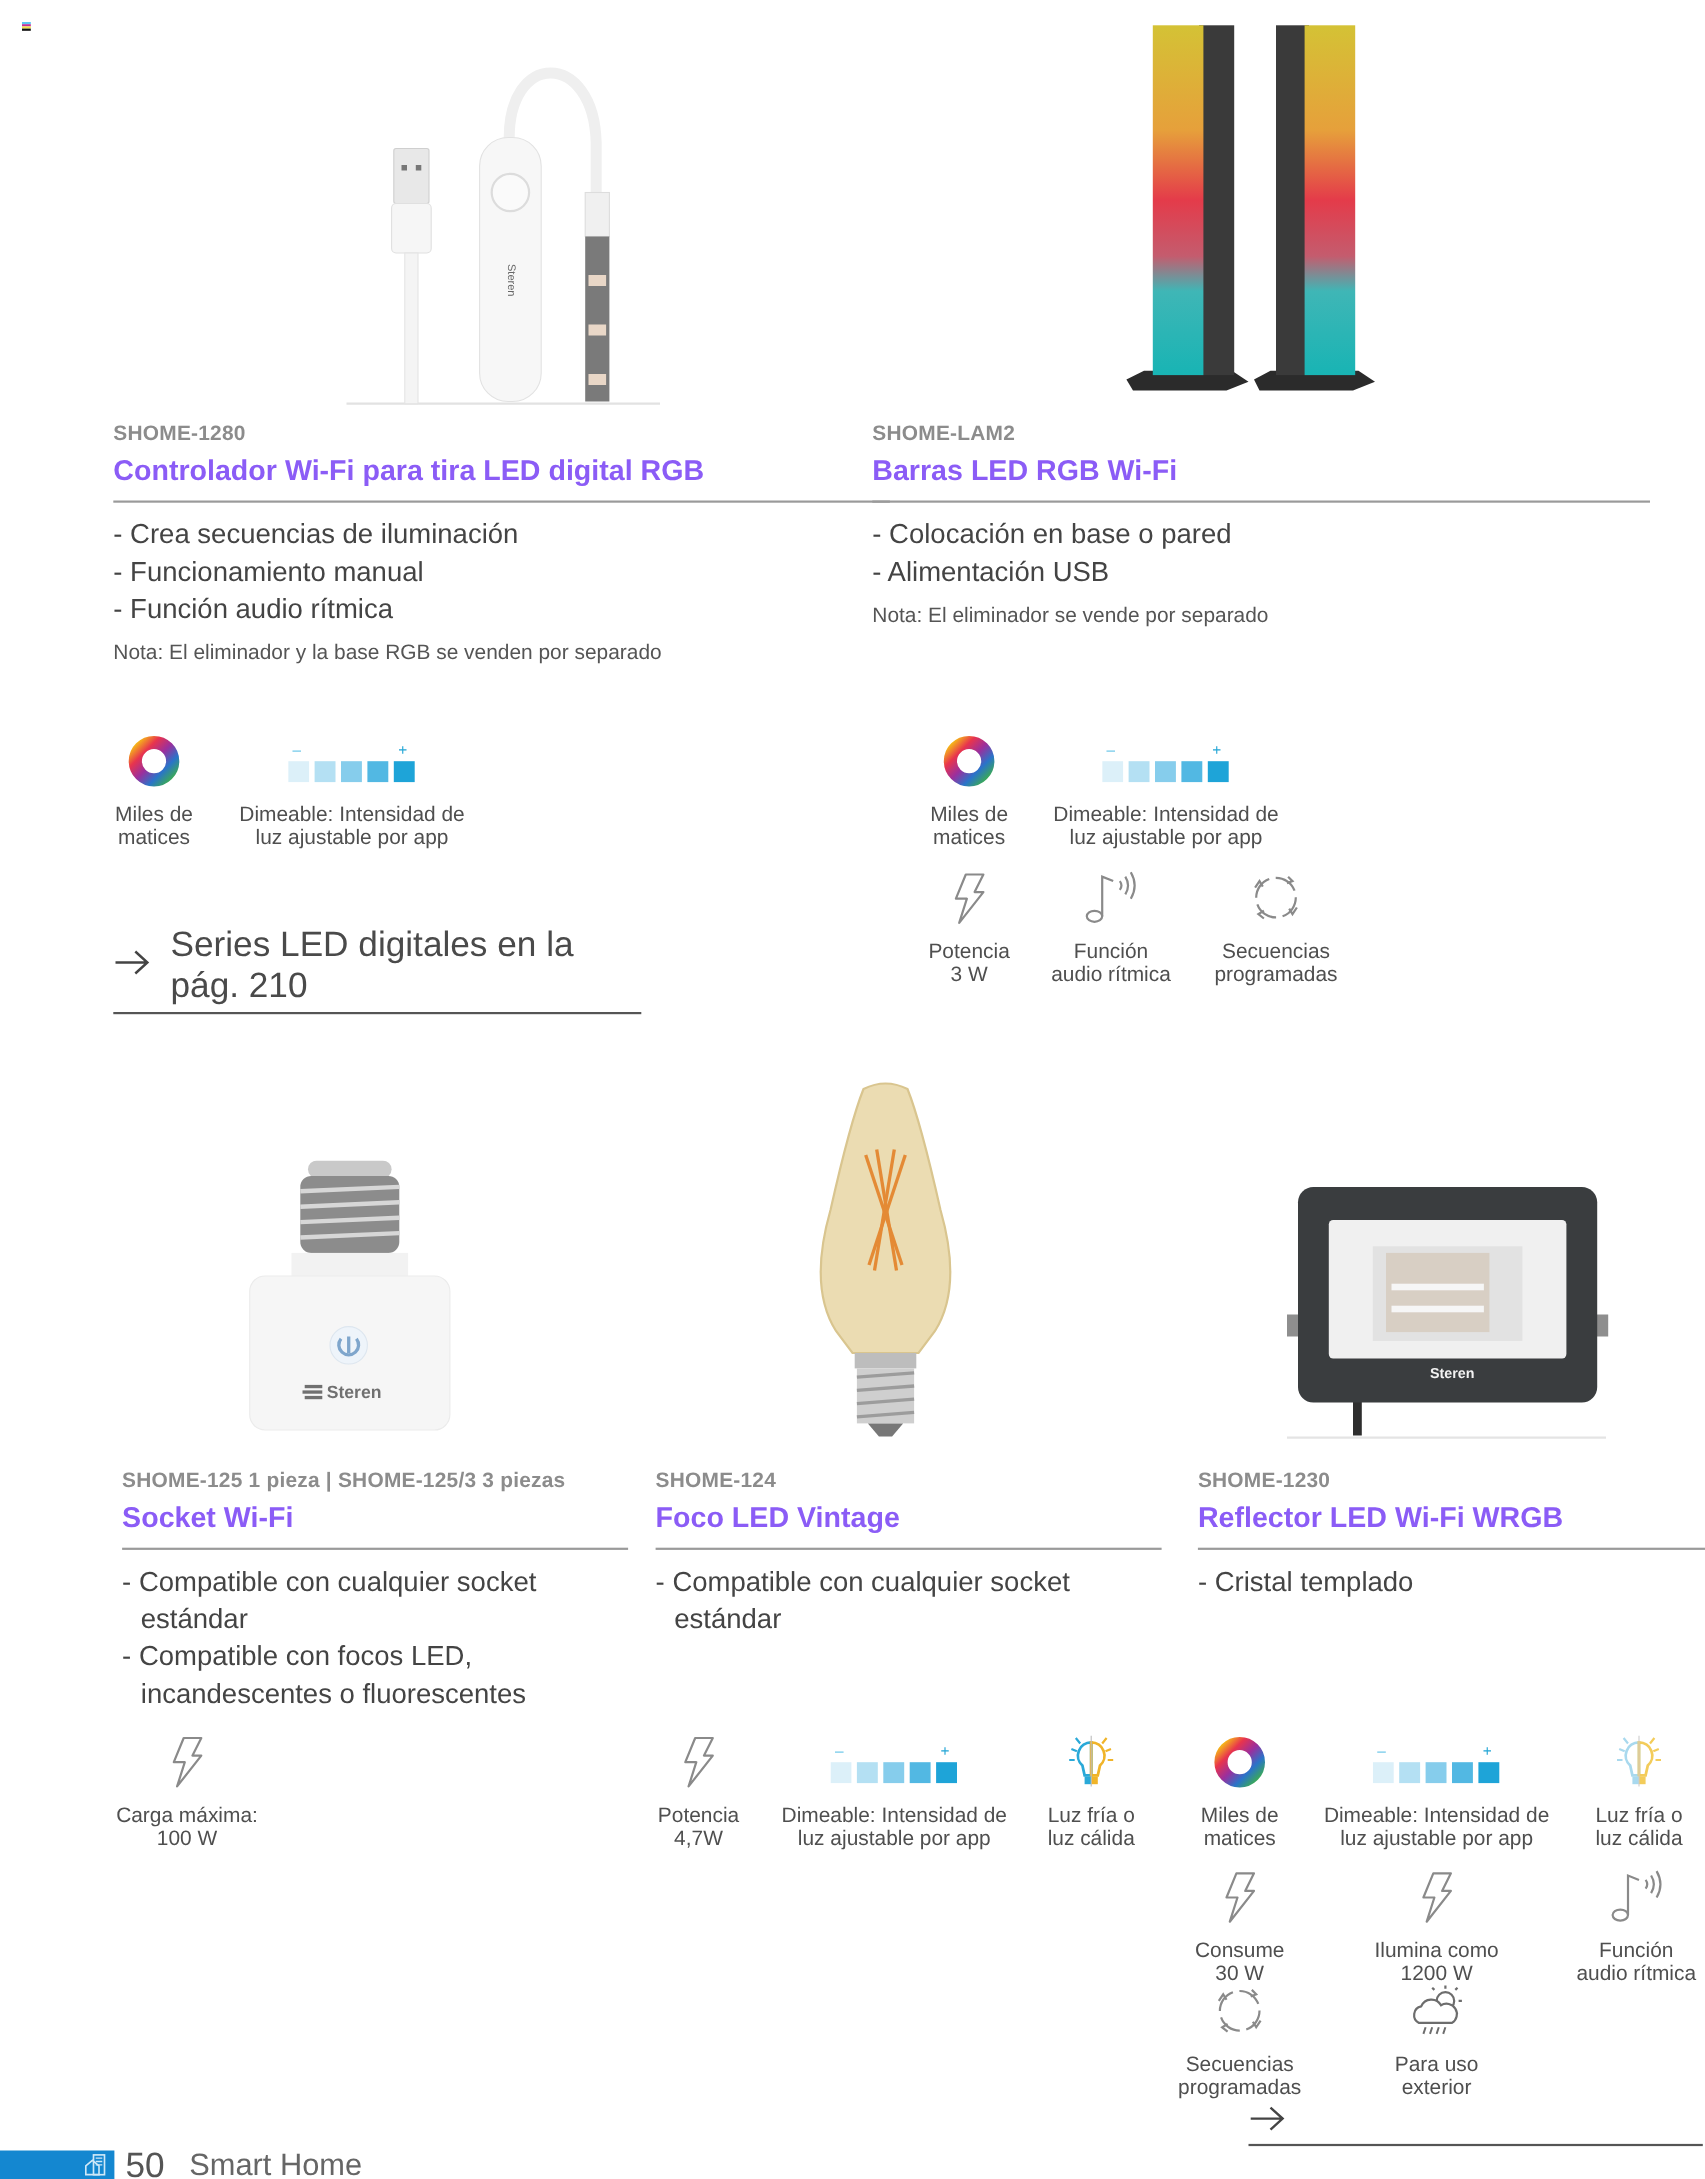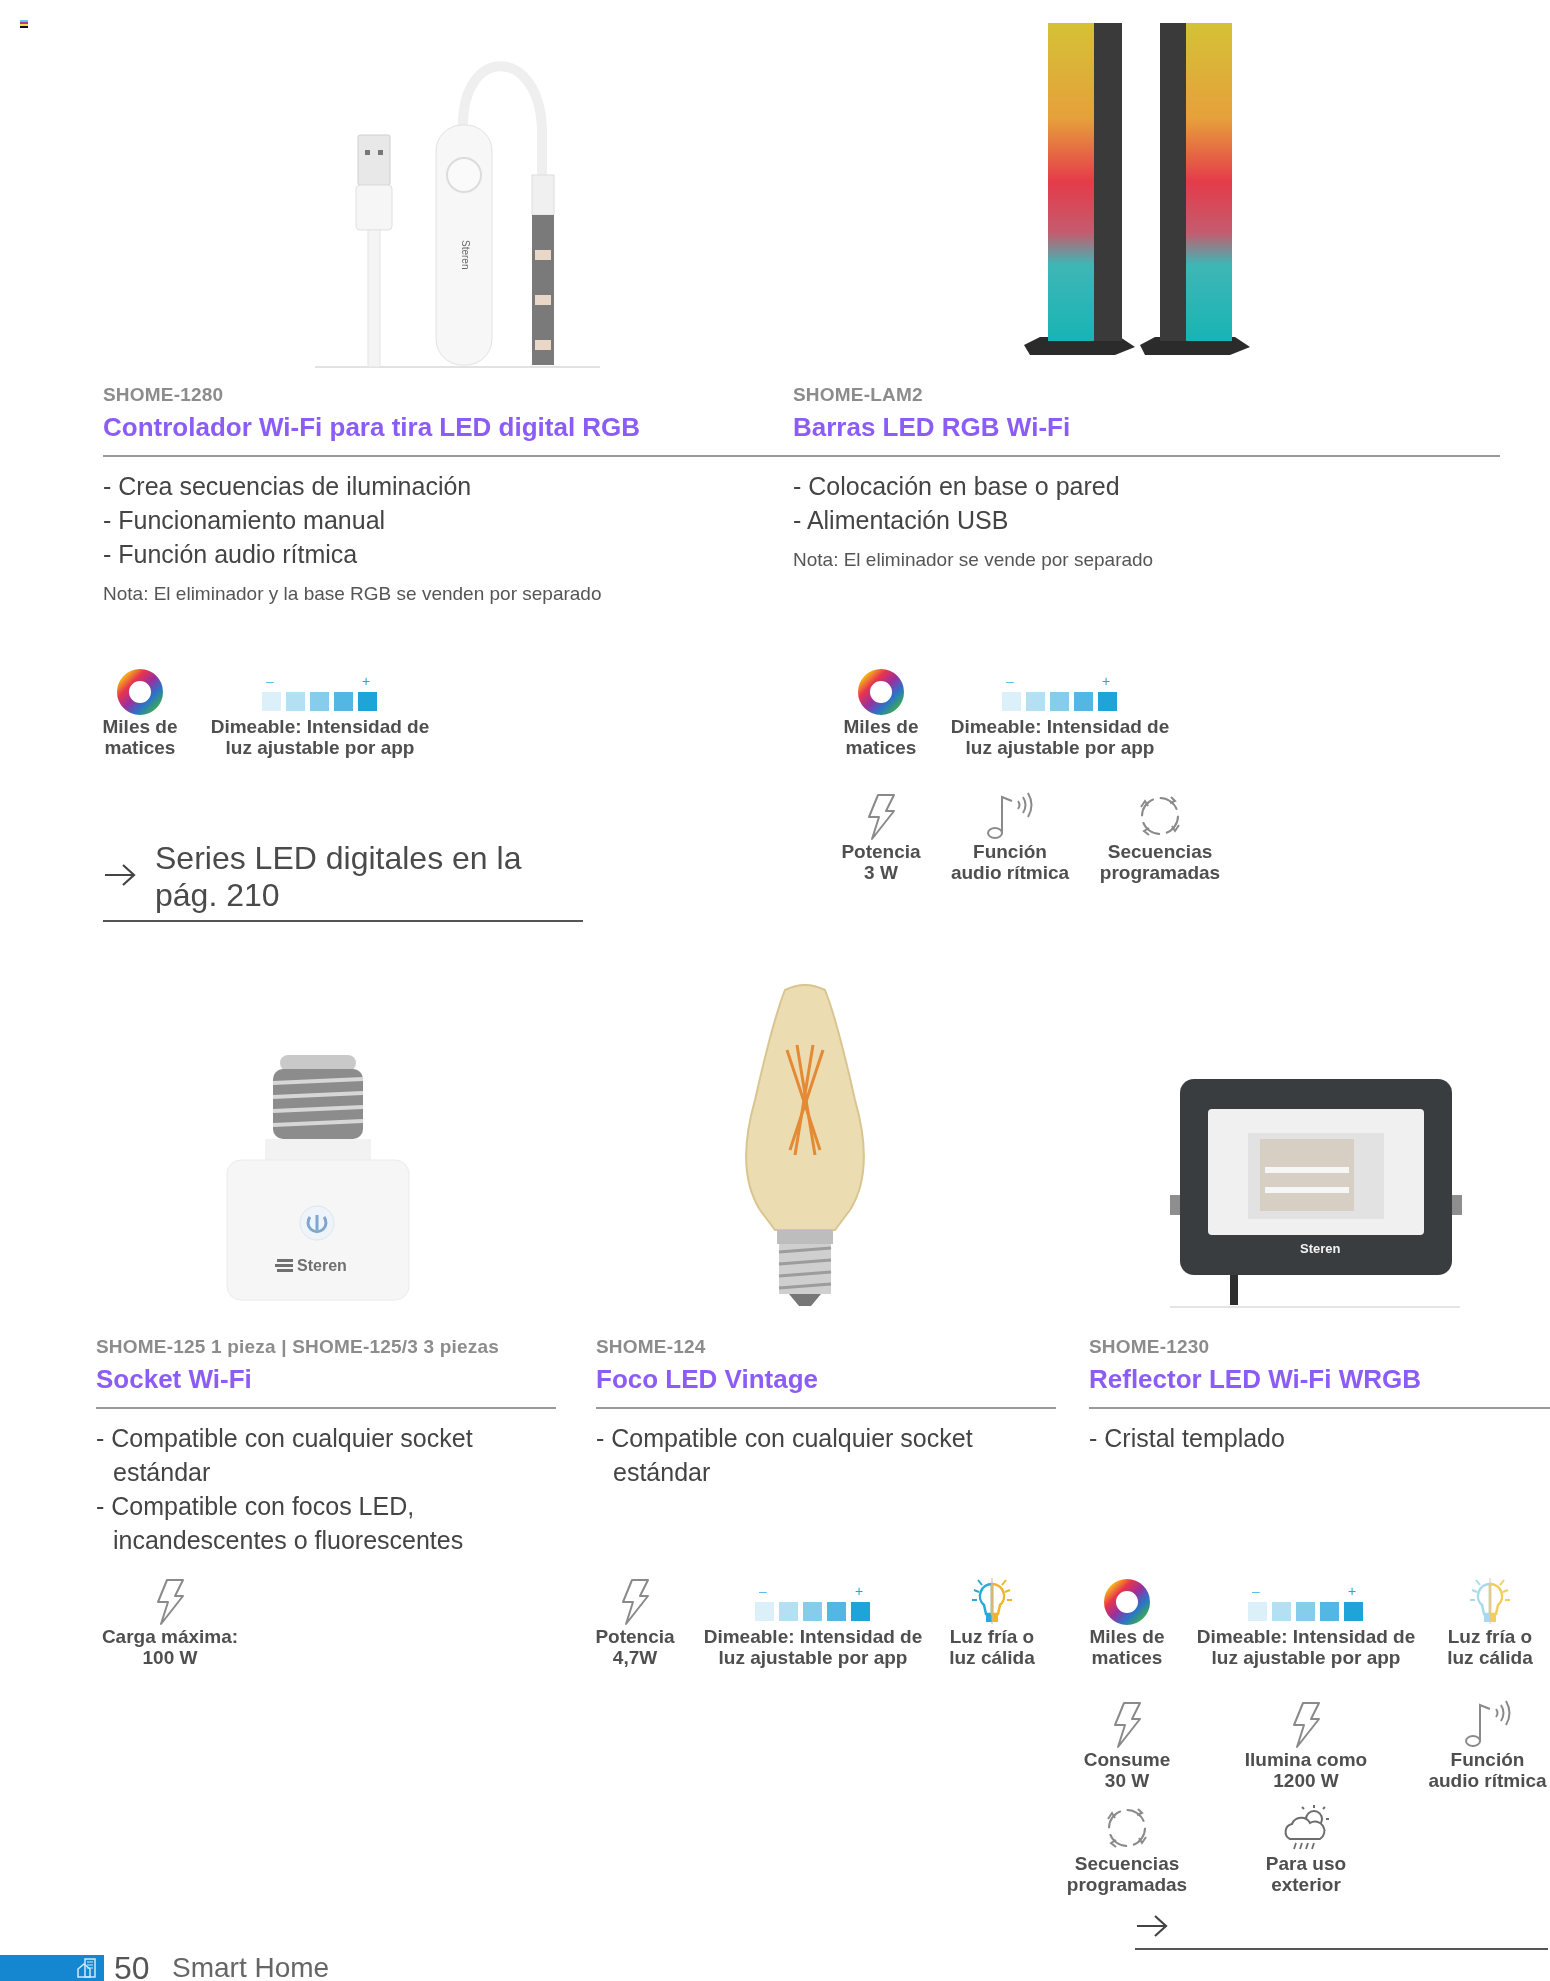--- a/index.html
+++ b/index.html
@@ -12,21 +12,21 @@
 
   .sku { font-size: 19px; color: #8c8c8c; font-weight: bold; letter-spacing: 0.2px; }
   .title { font-size: 26px; color: #8b5cf6; font-weight: bold; margin-top: 6px; }
   .rule { height: 2px; background: #9a9a9a; margin-top: 12px; }
   .bullets { list-style: none; margin-top: 12px; }
   .bullets li { font-size: 25px; color: #444; line-height: 34px; padding-left: 17px; text-indent: -17px; }
   .note { font-size: 19px; color: #555; margin-top: 12px; }
 
   .feat { position: absolute; display: flex; flex-direction: column; align-items: center; text-align: center; }
   .feat .ico { height: 56px; display: flex; align-items: flex-end; justify-content: center; }
-  .feat .lbl { font-size: 19px; color: #4f4f4f; line-height: 21px; margin-top: 0; white-space: pre-line; font-weight: bold; }
+  .feat .lbl { font-size: 19px; color: #4f4f4f; line-height: 21px; margin-top: 14px; white-space: pre-line; }
 
   .link-row { position: absolute; display: flex; align-items: center; border-bottom: 2px solid #555; padding-bottom: 6px; }
   .link-row .txt { font-size: 32px; color: #4a4a4a; margin-left: 18px; }
 
   .footer-bar { position: absolute; left: 0; top: 1955px; width: 104px; height: 26px; background: #1487d0; }
   .footer-num { position: absolute; left: 114px; top: 1950px; font-size: 32px; color: #555; }
   .footer-sec { position: absolute; left: 172px; top: 1952px; font-size: 28px; color: #666; }
 
   .img-box { position: absolute; }
 </style>
@@ -262,21 +262,21 @@
     <rect x="78" y="58" width="136" height="86" fill="#e2e2e2"></rect>
     <rect x="90" y="64" width="94" height="72" fill="#d8cfc4"></rect>
     <g fill="#f6f6f6">
         <rect x="95" y="92" width="84" height="6"></rect>
         <rect x="95" y="112" width="84" height="6"></rect>
       </g>
     <text x="130" y="178" font-size="13" font-weight="bold" fill="#f2f2f2" font-family="Liberation Sans, sans-serif">Steren</text>
   </svg>
 </div>
 
-<div class="abs" style="left:96px; top:1336px; width:460px;">
+<div class="abs" style="left:111px; top:1336px; width:460px;">
   <div class="sku">SHOME-125 1 pieza | SHOME-125/3 3 piezas</div>
   <div class="title">Socket Wi-Fi</div>
   <div class="rule"></div>
   <ul class="bullets">
     <li>- Compatible con cualquier socket estándar</li>
     <li>- Compatible con focos LED, incandescentes o fluorescentes</li>
   </ul>
 </div>
 <div class="feat" style="left:95px; top:1570px; width:150px;">
   <div class="ico">

